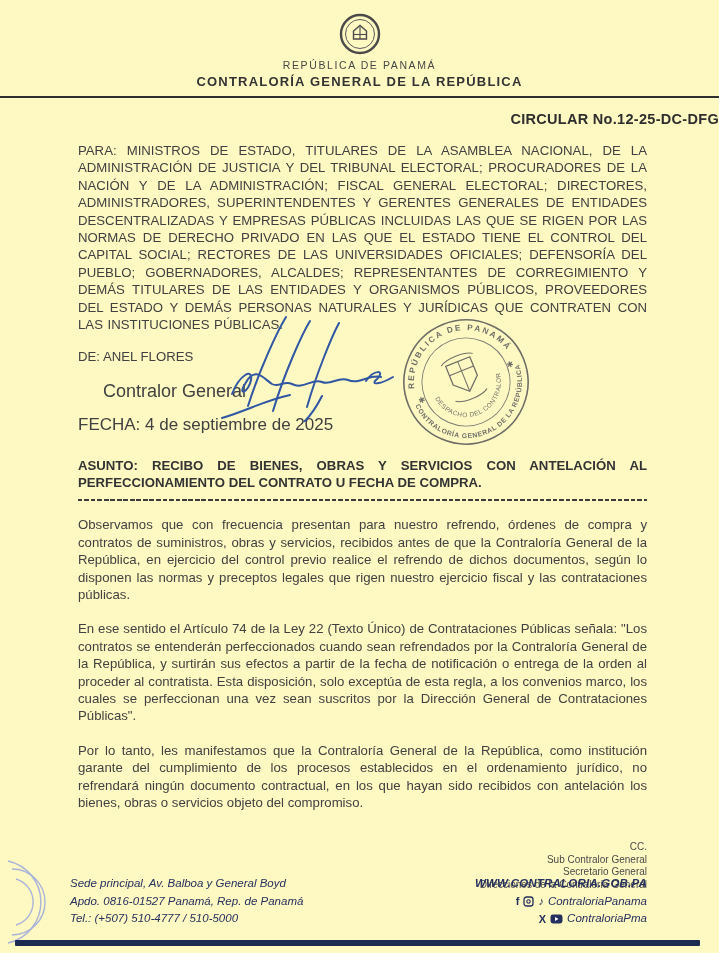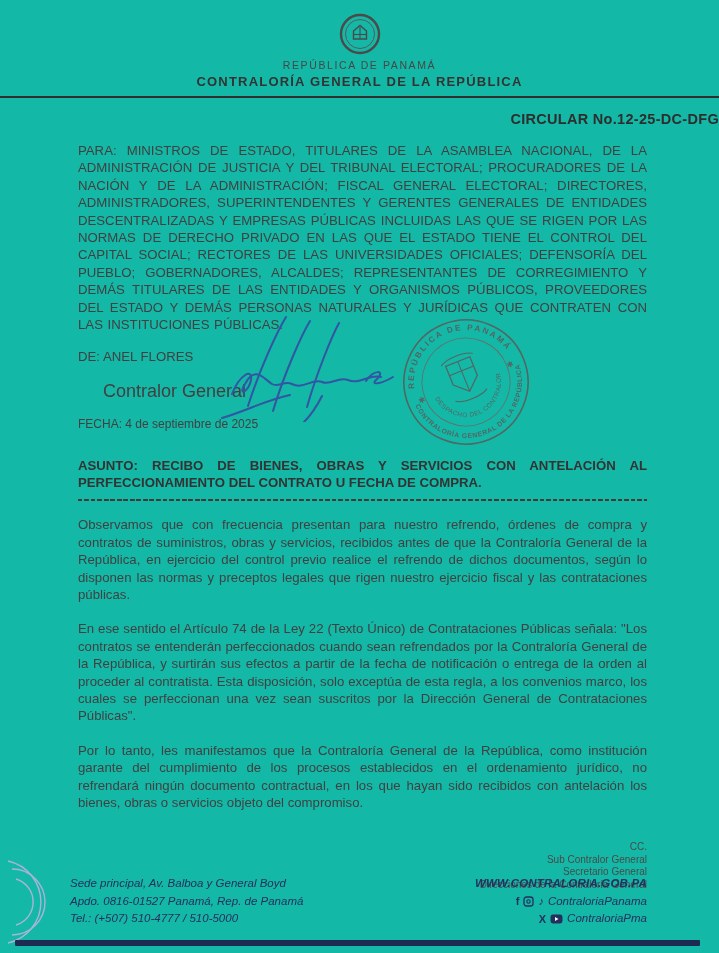--- a/index.html
+++ b/index.html
@@ -2,21 +2,21 @@
 <html><head>
 <meta charset="utf-8">
 <style>
   * { margin: 0; padding: 0; box-sizing: border-box; }
   html, body { background: #ffffff; }
   body { font-family: "Liberation Sans", sans-serif; }
   .page {
     position: relative;
     width: 719px;
     height: 953px;
-    background: #14b8a6;
+    background: #fef9c3;
     overflow: hidden;
     color: #3d3d3d;
   }
 
   
   .letterhead { text-align: center; padding-top: 13px; }
   .seal-wrap { display: flex; justify-content: center; }
   .republic {
     margin-top: 4px;
     font-size: 10.5px;
@@ -65,21 +65,21 @@
     position: absolute;
     left: 322px;
     top: -32px;
     width: 132px;
     height: 132px;
     transform: rotate(-22deg);
     opacity: 0.88;
     pointer-events: none;
   }
 
-  .date-line { margin-top: 16px; font-size: 12px; }
+  .date-line { margin-top: 16px; font-size: 17px; }
 
   .subject {
     margin-top: 23px;
     font-weight: bold;
     color: #333333;
   }
   .dashed-rule {
     margin-top: 7px;
     height: 2.6px;
     background: repeating-linear-gradient(90deg, #3c3c3c 0 4.5px, transparent 4.5px 6.5px);

